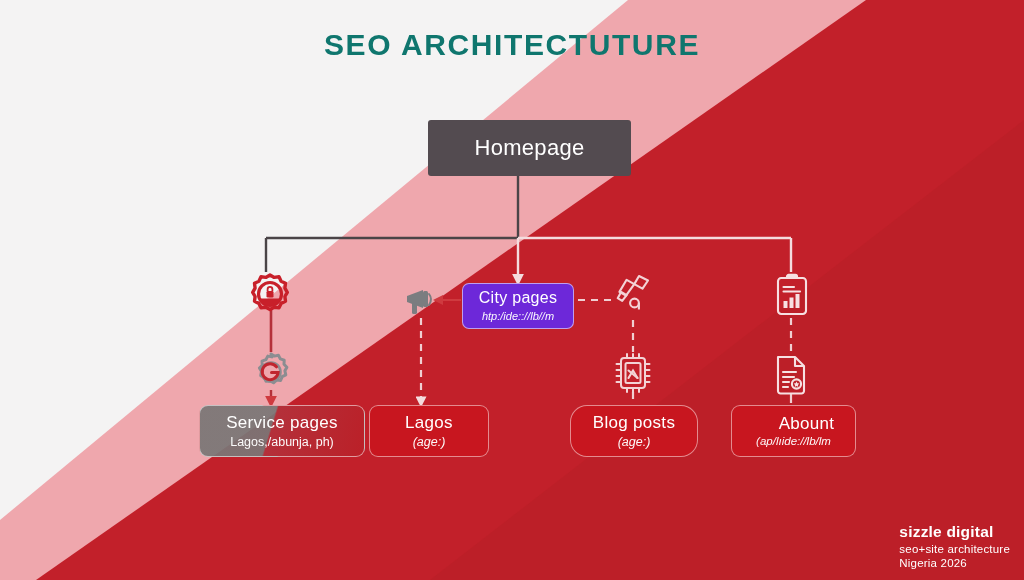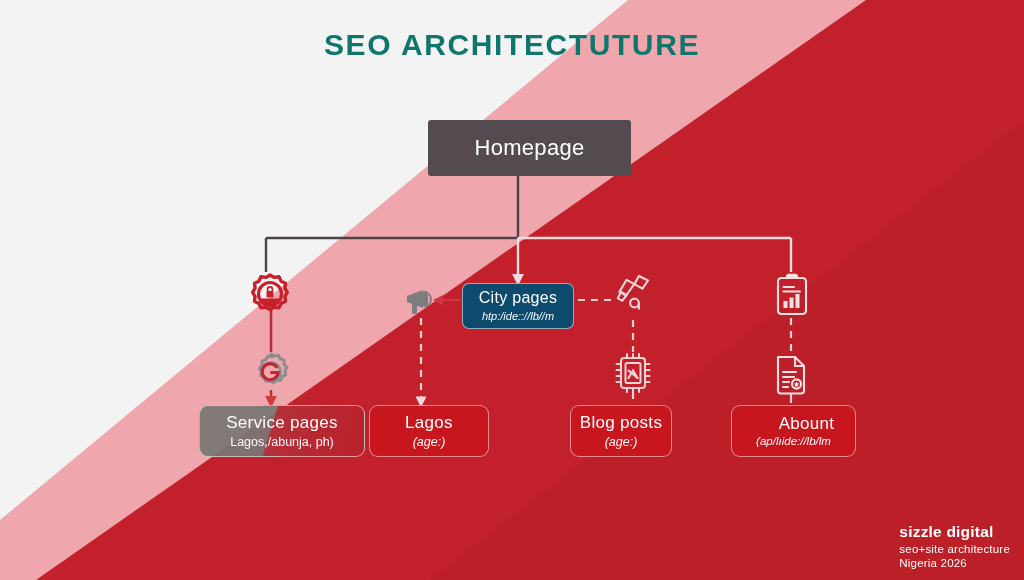--- a/index.html
+++ b/index.html
@@ -79,21 +79,21 @@
     border-radius: 3px;
   }
   #node-homepage .n-title { font-size: 22px; }
 
   
   #node-city {
     left: 462px;
     top: 283px;
     width: 112px;
     height: 46px;
-    background: #0c4a6e;
+    background: #6d28d9;
     border: 1.3px solid rgba(255,255,255,0.55);
     border-radius: 7px;
   }
   #node-city .n-title { font-size: 16px; }
   #node-city .n-sub { font-size: 11px; }
 
   
   .node-bottom {
     top: 405px;
     height: 52px;
@@ -105,21 +105,21 @@
     left: 199px;
     width: 166px;
     background: linear-gradient(107deg,
         rgba(122,118,118,0.93) 0%,
         rgba(122,118,118,0.93) 43%,
         #b4303a 44%,
         #bb2028 100%);
     border-color: rgba(255,255,255,0.55);
   }
   #node-lagos { left: 369px; width: 120px; }
-  #node-blog  { left: 570px; width: 102px; }
+  #node-blog  { left: 570px; width: 128px; border-radius: 17px; }
   #node-about { left: 731px; width: 125px; }
 
   #node-service .n-title { font-size: 17px; }
   #node-service .n-sub   { font-size: 12.5px; font-style: normal; text-align: center; }
   #node-lagos .n-title   { font-size: 17px; }
   #node-blog .n-title    { font-size: 17px; }
   #node-about .n-title   { font-size: 17px; margin-left: 26px; }
   #node-about .n-sub     { font-size: 11.5px; }
 
   .icon-wrap {

